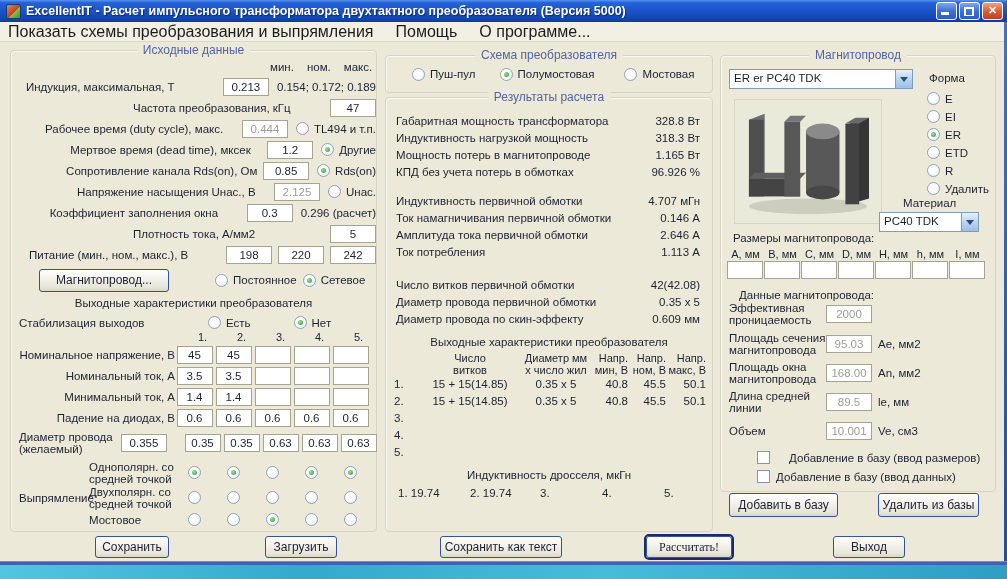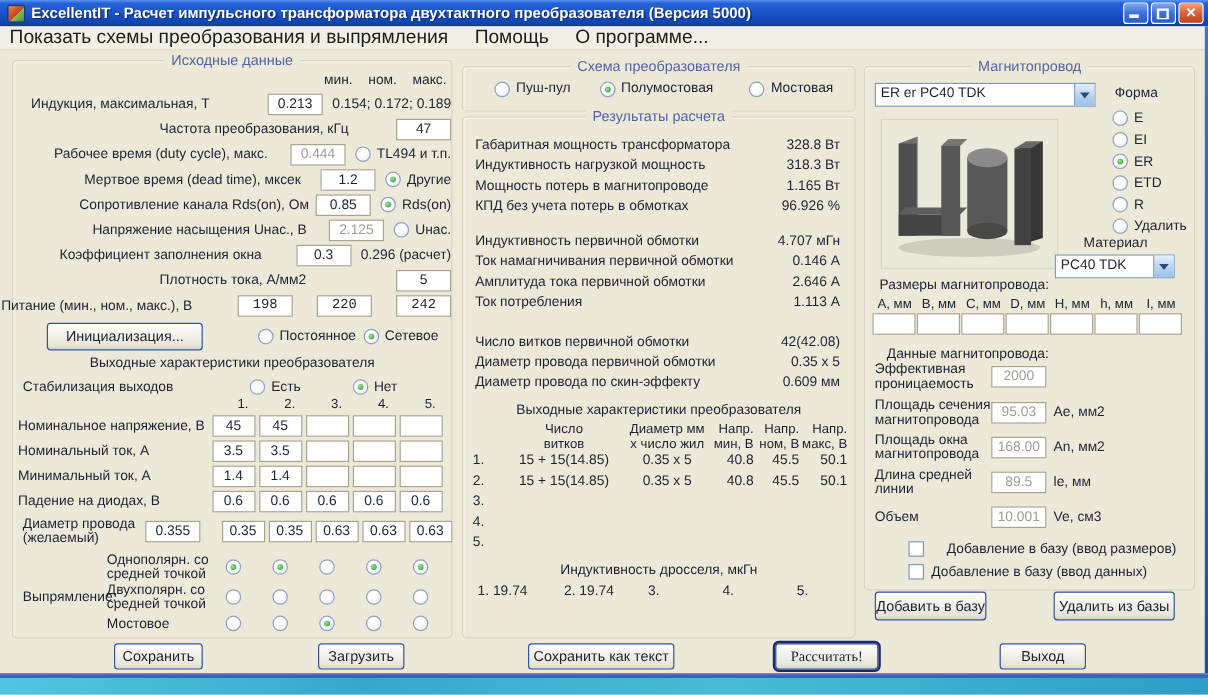--- a/index.html
+++ b/index.html
@@ -56,31 +56,31 @@
     background:linear-gradient(180deg,#E6F0FA,#BBD5F1 50%,#9CC0E8); }
   .combo-btn .arr { position:absolute; left:4px; top:7px; width:0; height:0;
     border:4px solid transparent; border-top:5px solid #2b4d7e; }
   
   .panel-left { left:10px; top:50px; width:367px; height:482px; padding-top:10px; }
   .minmax { display:flex; gap:13px; padding-left:259px; height:15px; font-size:11.5px; }
   .lrow { display:flex; align-items:center; height:21px; padding-left:3px;justify-content:flex-end; }
   .ll { flex:0 0 197px; white-space:nowrap; overflow:hidden; }
   .note { margin-left:8px; white-space:nowrap; }
   .lrow .ropt { margin-left:8px; }
-  .supply3 { display:flex; gap:20px;font-family:Liberation Mono, monospace; }
+  .supply3 { display:flex; gap:6px; }
   .initrow { display:flex; align-items:center; height:26px; margin-top:2px; padding-left:28px; }
   .init-btn { position:static; width:130px; height:23px; }
   .sup-opts { display:flex; gap:6px; margin-left:46px; }
   .sect-title { text-align:center; height:17px; margin-top:4px; }
   .stabrow { display:flex; align-items:center; height:17px; padding-left:8px; }
   .stabrow .sl { flex:0 0 189px; }
   .cols5 { display:grid; grid-template-columns:repeat(5,39px); margin-left:172px; height:13px;
     text-align:center; font-size:11px; }
   .trow { display:flex; align-items:center; height:21px; }
-  .tl { flex:0 0 164px; padding-left:4px; white-space:nowrap; overflow:hidden; }
+  .tl { flex:0 0 164px; padding-left:4px; white-space:nowrap; overflow:hidden;text-align:right; }
   .grid5 { display:grid; grid-template-columns:repeat(5,39px); justify-items:center; align-items:center; }
   .grid5 .textbox { width:36px; }
   .diarow { display:flex; align-items:center; height:30px; }
   .dial { flex:0 0 110px; padding-left:8px; line-height:12px; font-size:11.5px; }
   .diarow .main { margin-right:0; }
   .diarow .grid5 { margin-left:16px; }
   .rectblock { position:relative; margin-top:2px; }
   .rect-main-label { position:absolute; left:8px; top:32px; }
   .rectrow { display:flex; align-items:center; }
   .rectrow .opt-label { flex:0 0 164px; padding-left:78px; line-height:12px; font-size:11.5px; }
@@ -221,21 +221,21 @@
     </div>
     <div class="lrow">
       <span class="ll">Питание (мин., ном., макс.), В</span>
       <span class="supply3">
         <span class="textbox w46">198</span>
         <span class="textbox w46">220</span>
         <span class="textbox w46">242</span>
       </span>
     </div>
     <div class="initrow">
-      <div class="btn init-btn">Инициализация...</div>
+      <div class="btn init-btn">Магнитопровод...</div>
       <span class="sup-opts">
         <span class="ropt">
             <span class="radio"></span>
             <span>Постоянное</span>
           </span>
         <span class="ropt">
             <span class="radio on"></span>
             <span>Сетевое</span>
           </span>
       </span>
@@ -623,21 +623,21 @@
 
     <div class="cbrow" style="top:395px;gap:19px;">
       <span class="checkbox"></span>
       <span>Добавление в базу (ввод размеров)</span>
     </div>
     <div class="cbrow" style="top:414px;">
       <span class="checkbox"></span>
       <span>Добавление в базу (ввод данных)</span>
     </div>
 
-    <div class="btn" style="left:8px; top:437px; width:93px; height:24px;">Добавить в базу</div>
+    <div class="btn" style="left:8px; top:437px; width:109px; height:24px;">Добавить в базу</div>
     <div class="btn" style="left:157px; top:437px; width:101px; height:24px;">Удалить из базы</div>
   </div>
 
   <div class="btn" style="left:95px; top:536px; width:74px; height:22px;">Сохранить</div>
   <div class="btn" style="left:265px; top:536px; width:72px; height:22px;">Загрузить</div>
   <div class="btn" style="left:440px; top:536px; width:122px; height:22px;">Сохранить как текст</div>
   <div class="btn default" style="left:646px; top:536px; width:86px; height:22px;">Рассчитать!</div>
   <div class="btn" style="left:833px; top:536px; width:72px; height:22px;">Выход</div>
 
   <div class="right-border"></div>

